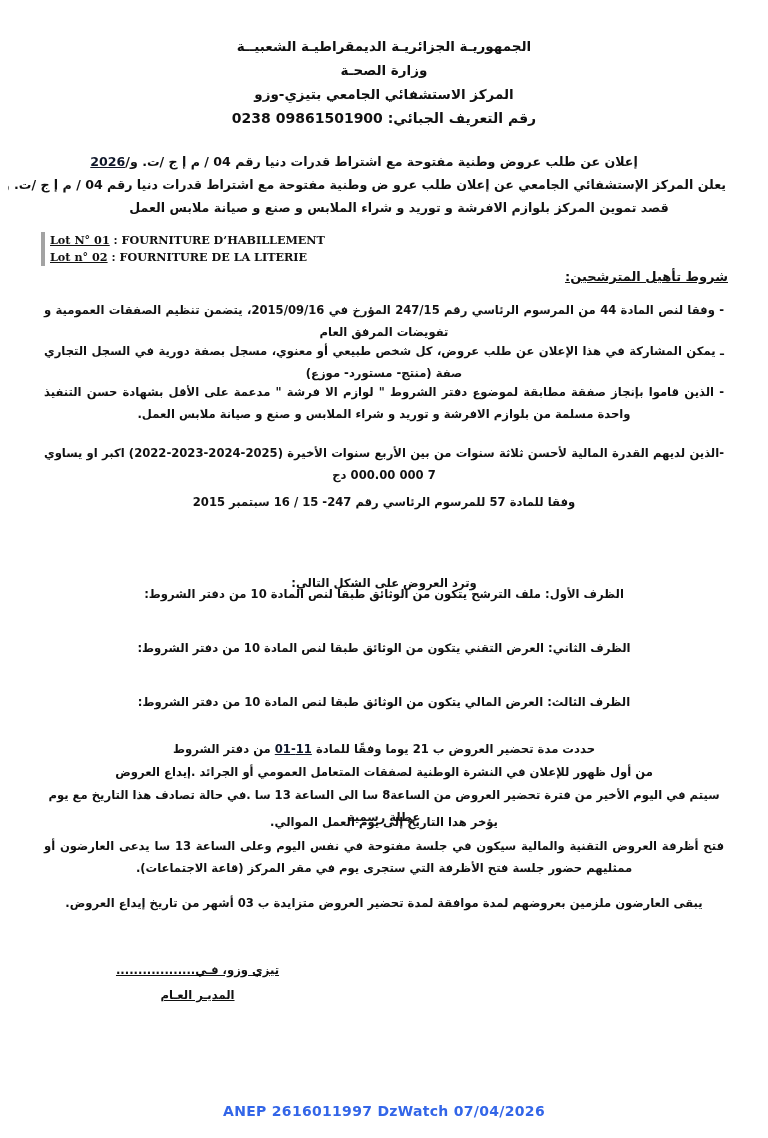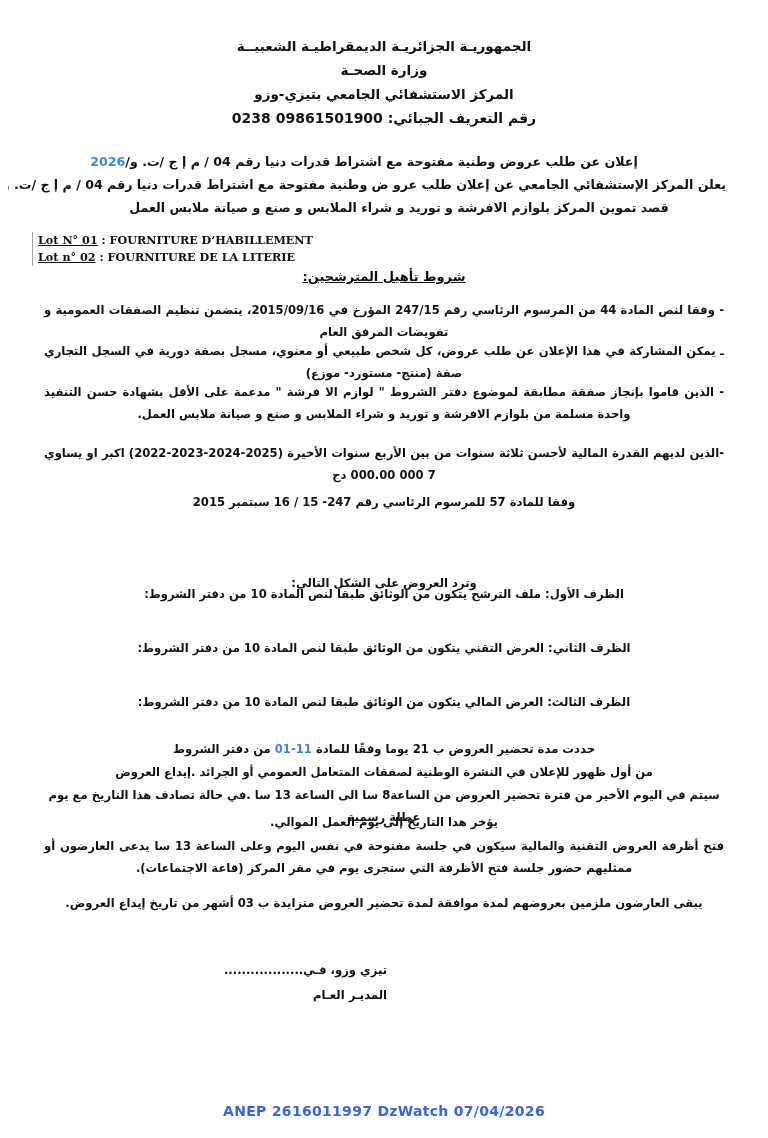--- a/index.html
+++ b/index.html
@@ -15,21 +15,21 @@
     margin: 0 auto;
     background: #ffffff;
     font-family: "DejaVu Sans", "Liberation Sans", sans-serif;
     color: #111111;
     overflow: hidden;
     box-sizing: border-box;
   }
 
   
   .rtl { direction: rtl; unicode-bidi: isolate; }
-  .red { color: #3b82f6; }
+  .red { color: #0f172a; text-decoration: underline; }
 
   
   .header {
     position: absolute;
     top: 34px;
     right: 0;
     left: 0;
     text-align: center;
   }
   .header .hline {
@@ -58,42 +58,42 @@
   .announce .aline.l1 { text-align: center; padding-right: 40px; }
   .announce .aline.l2 { text-align: center; }
   .announce .aline.l3 { text-align: center; padding-left: 30px; }
 
   
   .lots {
     position: absolute;
     top: 232px;
     right: auto;
     left: 0;
-    margin-left: 24px;
-    border-left: 1px solid #a3a3a3;
+    margin-left: 33px;
+    border-left: 4px solid #a3a3a3;
     padding-left: 5px;
     direction: ltr;
     text-align: left;
   }
   .lots .lot-row {
     font-family: "DejaVu Serif", "Liberation Serif", serif;
     font-weight: bold;
     font-size: 11.2px;
     line-height: 17px;
     white-space: nowrap;
   }
   .lots .lot-row .lot-key { text-decoration: underline; }
 
   
   .cond-head {
     position: absolute;
     top: 266px;
     right: 0;
     left: 0;
-    text-align: center;
+    text-align: right;
     padding-right: 32px;
     margin-left: 32px;
   }
   .cond-head span {
     font-weight: bold;
     font-size: 13px;
     text-decoration: underline;
   }
 
   
@@ -142,22 +142,23 @@
   #p-postpone   { top: 812px; }
   #p-opening    { top: 836px; }
   #p-validity   { top: 893px; }
 
   
   .sign {
     position: absolute;
     top: 958px;
     left: 0;
     right: 13px;
-    text-align: right;
+    text-align: center;
     padding-right: 360px;
+    text-decoration: underline;
   }
   .sign .sline {
     font-weight: bold;
     font-size: 11.6px;
     line-height: 25px;
     white-space: nowrap;
   }
 
   
   .footer {

